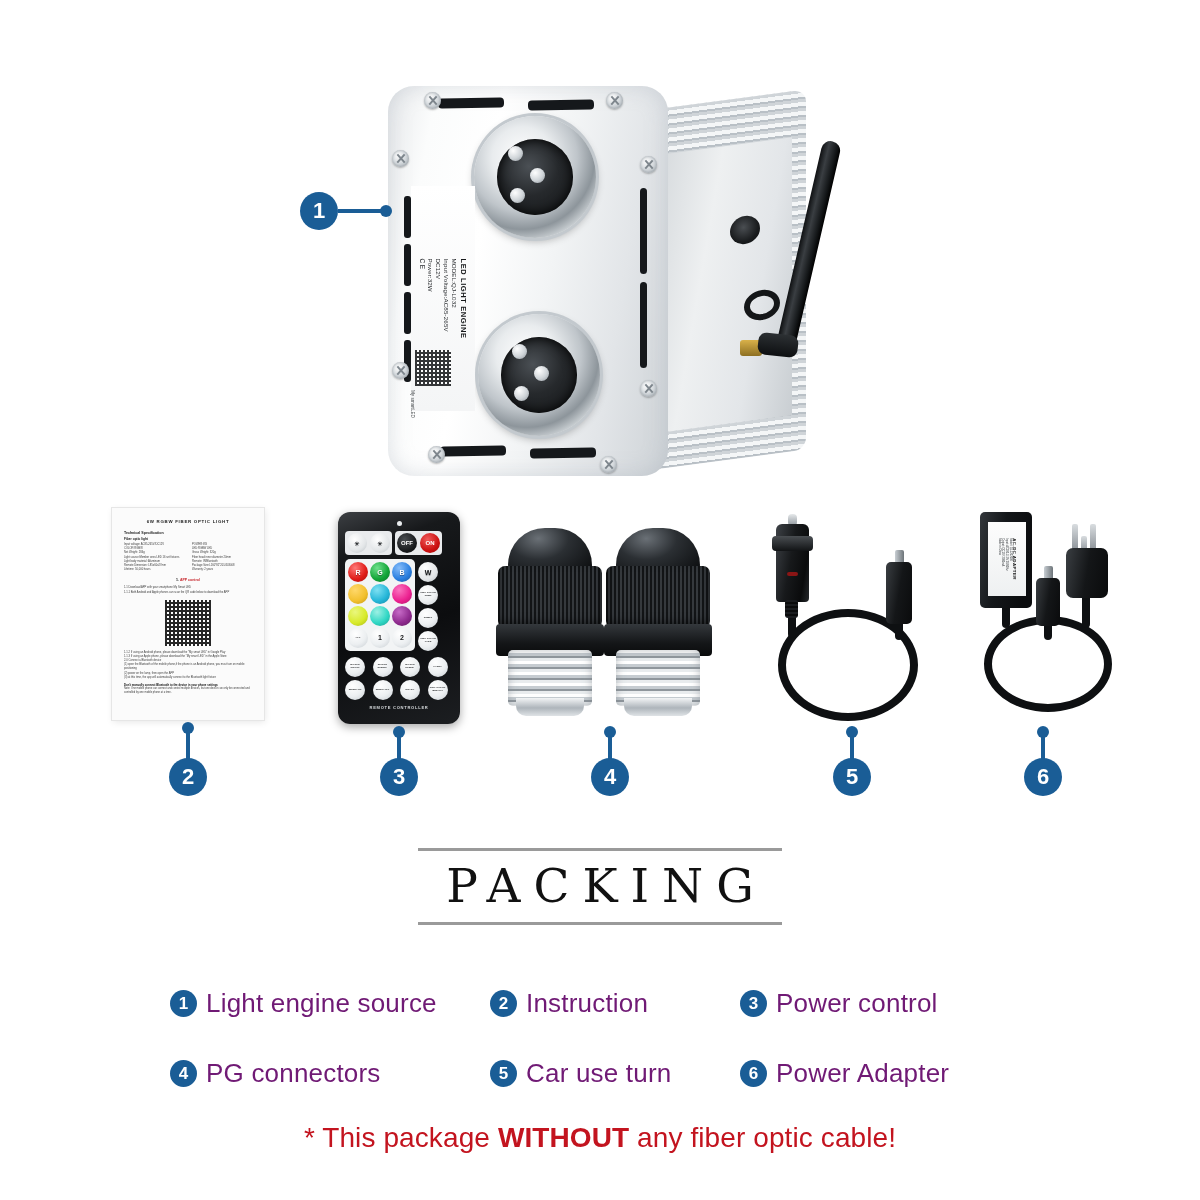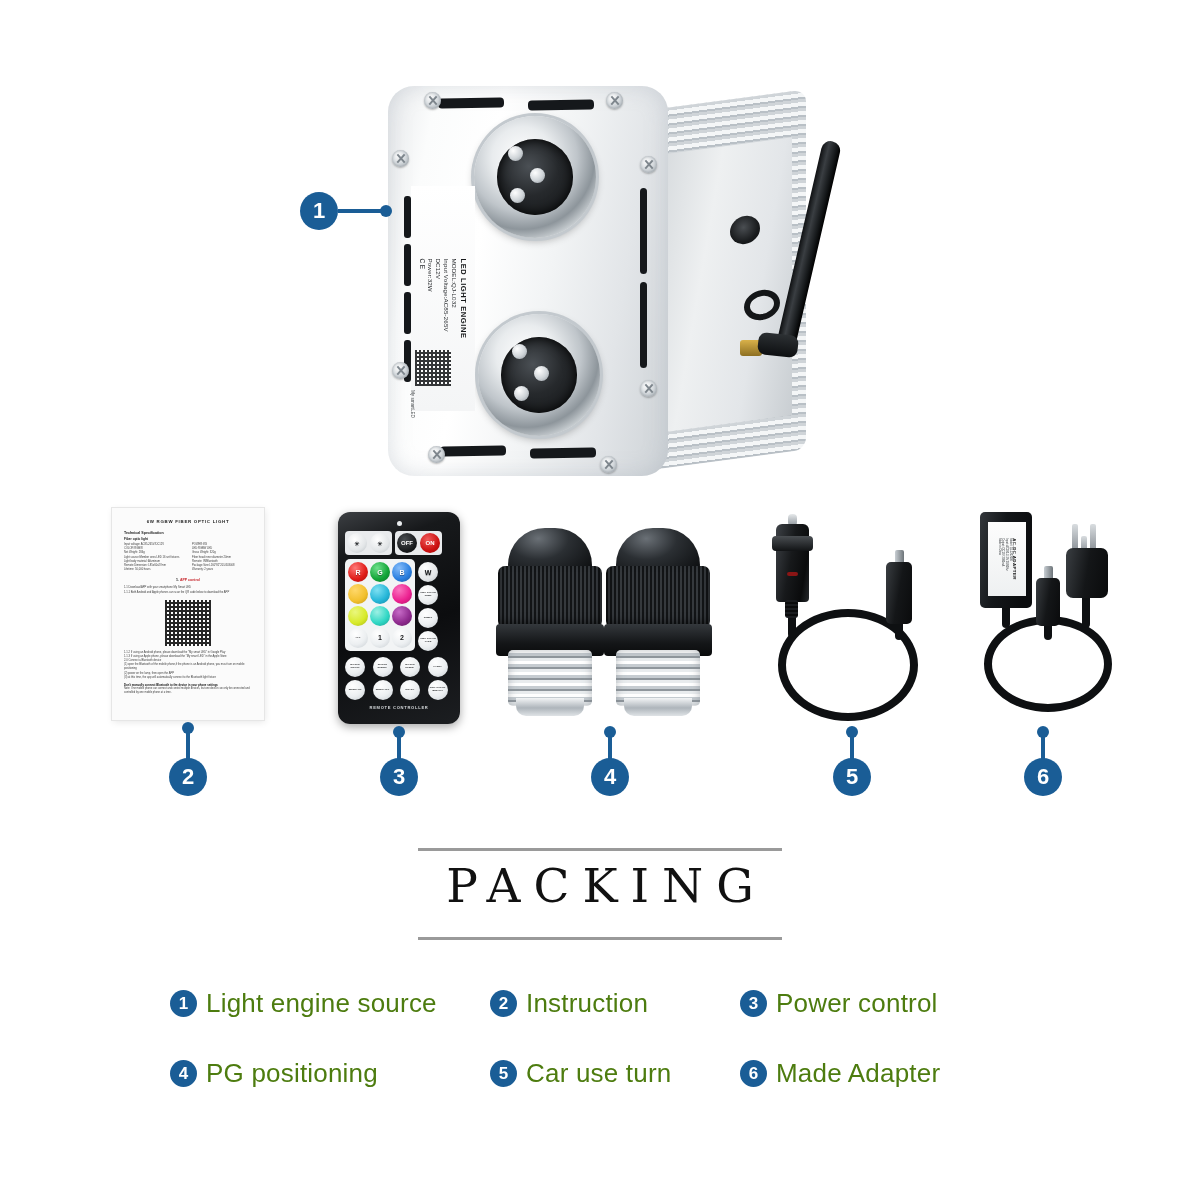--- a/index.html
+++ b/index.html
@@ -266,28 +266,28 @@
   .ad-cable { position: absolute; left: 26px; top: 108px; width: 128px; height: 96px;
     border: 8px solid #0e1012; border-radius: 50%; }
   .ad-l1 { position: absolute; left: 44px; top: 96px; width: 8px; height: 24px; background:#0e1012; border-radius:4px; }
   .ad-l2 { position: absolute; left: 86px; top: 112px; width: 8px; height: 20px; background:#0e1012; border-radius:4px; }
   .ad-l3 { position: absolute; left: 124px; top: 86px; width: 8px; height: 34px; background:#0e1012; border-radius:4px; }
 
   
   #packing { position: absolute; left: 418px; top: 848px; width: 364px; }
   #packing .rule { height: 3px; background: #9a9a9a; }
   #packing .ptxt { text-align: center; font-family: "DejaVu Serif", serif;
-    font-size: 47px; letter-spacing: 13px; color: #111; padding: 7px 0 24px; text-indent: 13px; }
+    font-size: 47px; letter-spacing: 13px; color: #111; padding: 7px 0 9px; text-indent: 13px; }
 
   
   #legend { position: absolute; left: 0; top: 968px; width: 1200px; }
   .leg-row { display: flex; justify-content: center; align-items: center; height: 70px; }
   .leg-item { display: flex; align-items: center; gap: 9px; }
   .leg-badge { position: static; width: 27px; height: 27px; font-size: 17px; flex: none; }
-  .leg-txt { font-size: 26px; color: #4d7c0f; letter-spacing: .2px; white-space: nowrap; }
+  .leg-txt { font-size: 26px; color: #701a75; letter-spacing: .2px; white-space: nowrap; }
 
   .note { position: absolute; left: 0; top: 1122px; width: 1200px; text-align: center;
     color: #c3141f; font-size: 28px; letter-spacing: .1px; }
   .note b { font-weight: bold; }
 </style>
 </head>
 <body>
 
 <div class="page">
 
@@ -529,27 +529,30 @@
         <div class="leg-txt">Instruction</div>
       </div>
       <div class="leg-item" style="width:290px">
         <div class="badge leg-badge">3</div>
         <div class="leg-txt">Power control</div>
       </div>
     </div>
     <div class="leg-row">
       <div class="leg-item" style="width:320px">
         <div class="badge leg-badge">4</div>
-        <div class="leg-txt">PG positioning</div>
+        <div class="leg-txt">PG connectors</div>
       </div>
       <div class="leg-item" style="width:250px">
         <div class="badge leg-badge">5</div>
         <div class="leg-txt">Car use turn</div>
       </div>
       <div class="leg-item" style="width:290px">
         <div class="badge leg-badge">6</div>
-        <div class="leg-txt">Made Adapter</div>
-      </div>
-    </div>
-  </div>
-
+        <div class="leg-txt">Power Adapter</div>
+      </div>
+    </div>
+  </div>
+
+  <div class="note">
+    <span>* This package </span><b>WITHOUT</b><span> any fiber optic cable!</span>
+  </div>
 
 </div>
 
 </body></html>

